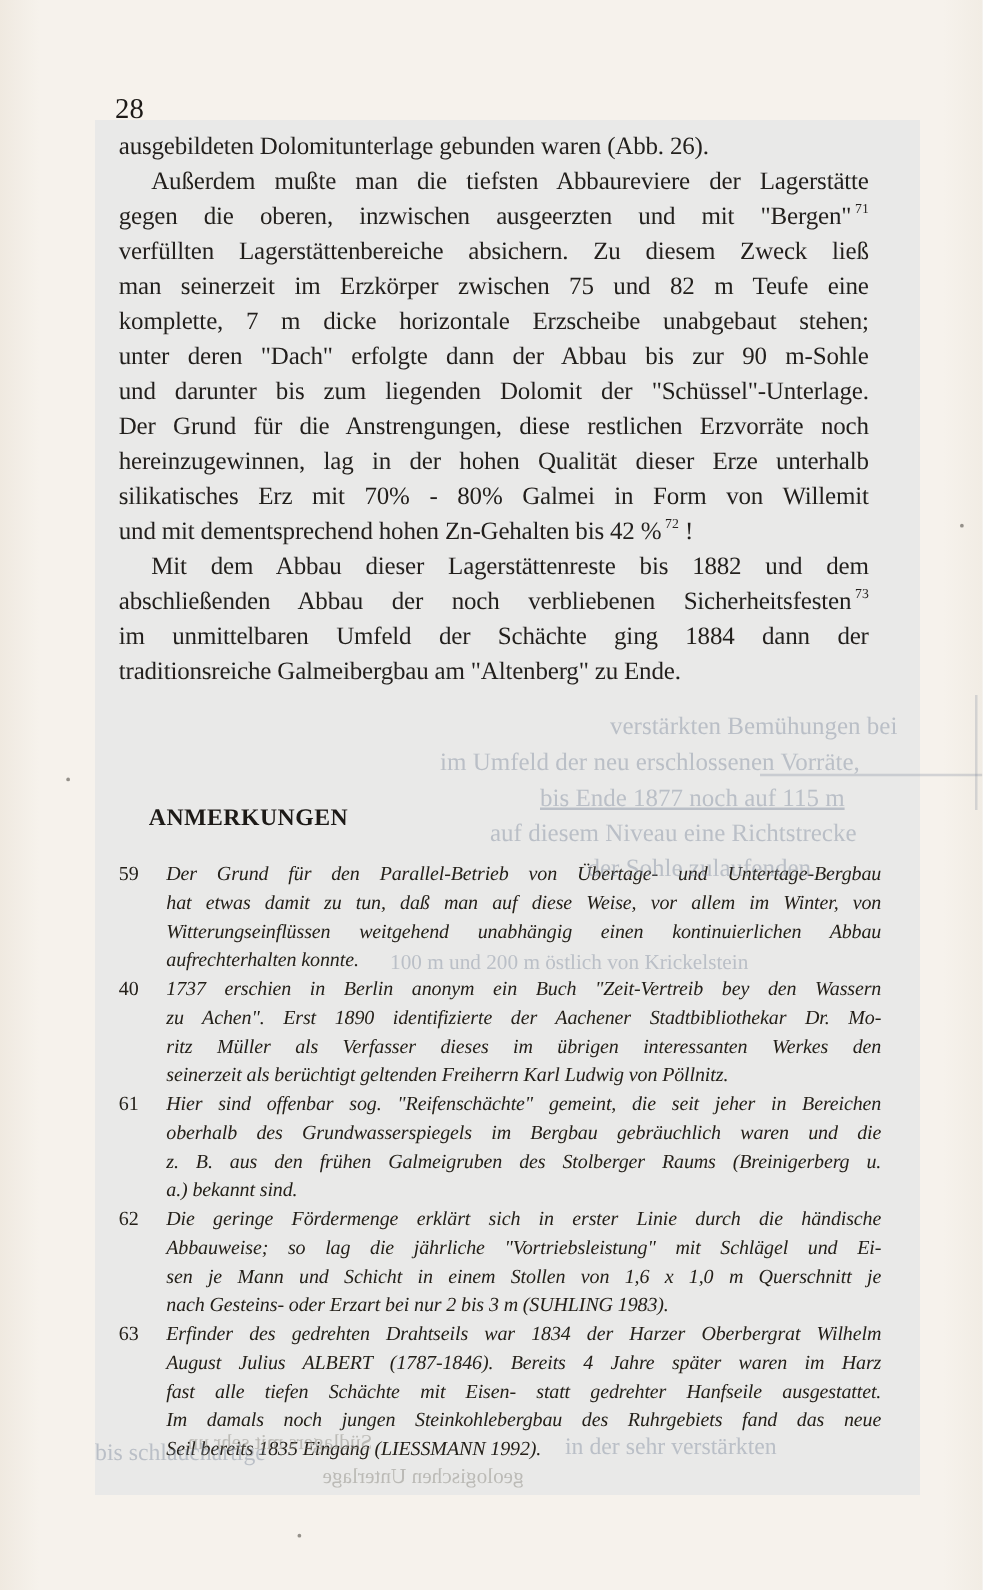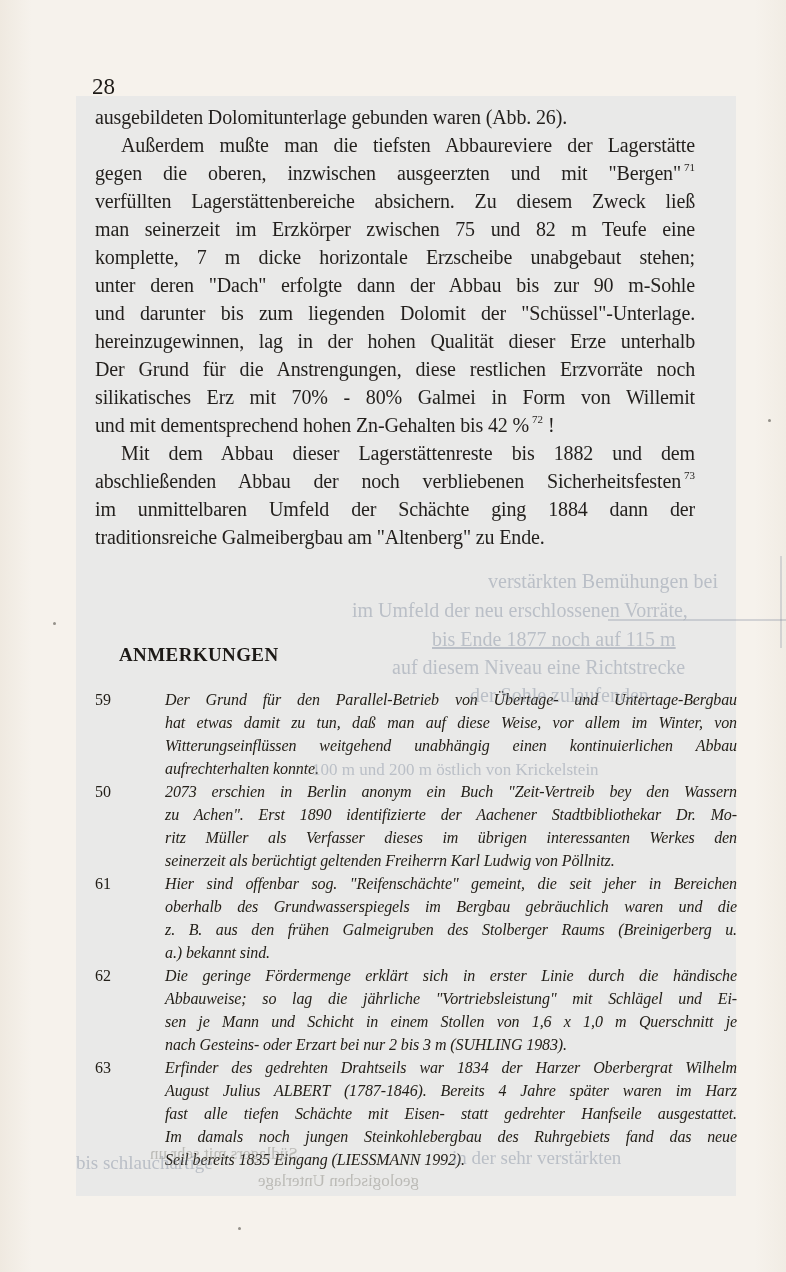--- a/index.html
+++ b/index.html
@@ -37,21 +37,21 @@
     vertical-align:super;margin-left:3px;letter-spacing:0;
   }
   .notes-heading{
     position:absolute;left:119px;top:644px;
     font-size:19px;font-weight:bold;letter-spacing:0.4px;color:#1d1a17;
   }
   .notes{
     position:absolute;left:95px;top:688px;width:610px;
     font-size:16px;letter-spacing:-0.1px;color:#242019;
   }
-  .note{display:flex;align-items:flex-start;gap:32px;}
+  .note{display:flex;align-items:flex-start;}
   .note-num{width:38px;flex:0 0 38px;height:23px;line-height:23px;}
   .note-lines{width:572px;flex:0 0 572px;}
   .nline{
     height:23px;line-height:23px;
     text-align:justify;text-align-last:justify;font-style:italic;
   }
   .nline.last{text-align-last:left;}
   .bleed{
     position:absolute;
     color:rgba(122,134,152,0.42);
@@ -85,22 +85,22 @@
 
   <div class="body-text">
       <div class="bline last">ausgebildeten Dolomitunterlage gebunden waren (Abb. 26).</div>
       <div class="bline indent">Außerdem mußte man die tiefsten Abbaureviere der Lagerstätte</div>
       <div class="bline">gegen die oberen, inzwischen ausgeerzten und mit "Bergen"<sup>71</sup></div>
       <div class="bline">verfüllten Lagerstättenbereiche absichern. Zu diesem Zweck ließ</div>
       <div class="bline">man seinerzeit im Erzkörper zwischen 75 und 82 m Teufe eine</div>
       <div class="bline">komplette, 7 m dicke horizontale Erzscheibe unabgebaut stehen;</div>
       <div class="bline">unter deren "Dach" erfolgte dann der Abbau bis zur 90 m-Sohle</div>
       <div class="bline">und darunter bis zum liegenden Dolomit der "Schüssel"-Unterlage.</div>
+      <div class="bline">Der Grund für die Anstrengungen, diese restlichen Erzvorräte noch</div>
       <div class="bline">hereinzugewinnen, lag in der hohen Qualität dieser Erze unterhalb</div>
-      <div class="bline">Der Grund für die Anstrengungen, diese restlichen Erzvorräte noch</div>
       <div class="bline">silikatisches Erz mit 70% - 80% Galmei in Form von Willemit</div>
       <div class="bline last">und mit dementsprechend hohen Zn-Gehalten bis 42 %<sup>72</sup> !</div>
       <div class="bline indent">Mit dem Abbau dieser Lagerstättenreste bis 1882 und dem</div>
       <div class="bline">abschließenden Abbau der noch verbliebenen Sicherheitsfesten<sup>73</sup></div>
       <div class="bline">im unmittelbaren Umfeld der Schächte ging 1884 dann der</div>
       <div class="bline last">traditionsreiche Galmeibergbau am "Altenberg" zu Ende.</div>
     </div>
 
   <div class="notes-heading">ANMERKUNGEN</div>
 
@@ -108,23 +108,23 @@
       <div class="note">
         <div class="note-num">59</div>
         <div class="note-lines">
           <div class="nline">Der Grund für den Parallel-Betrieb von Übertage- und Untertage-Bergbau</div>
           <div class="nline">hat etwas damit zu tun, daß man auf diese Weise, vor allem im Winter, von</div>
           <div class="nline">Witterungseinflüssen weitgehend unabhängig einen kontinuierlichen Abbau</div>
           <div class="nline last">aufrechterhalten konnte.</div>
         </div>
       </div>
       <div class="note">
-        <div class="note-num">50</div>
+        <div class="note-num">40</div>
         <div class="note-lines">
-          <div class="nline">2073 erschien in Berlin anonym ein Buch "Zeit-Vertreib bey den Wassern</div>
+          <div class="nline">1737 erschien in Berlin anonym ein Buch "Zeit-Vertreib bey den Wassern</div>
           <div class="nline">zu Achen". Erst 1890 identifizierte der Aachener Stadtbibliothekar Dr. Mo-</div>
           <div class="nline">ritz Müller als Verfasser dieses im übrigen interessanten Werkes den</div>
           <div class="nline last">seinerzeit als berüchtigt geltenden Freiherrn Karl Ludwig von Pöllnitz.</div>
         </div>
       </div>
       <div class="note">
         <div class="note-num">61</div>
         <div class="note-lines">
           <div class="nline">Hier sind offenbar sog. "Reifenschächte" gemeint, die seit jeher in Bereichen</div>
           <div class="nline">oberhalb des Grundwasserspiegels im Bergbau gebräuchlich waren und die</div>

